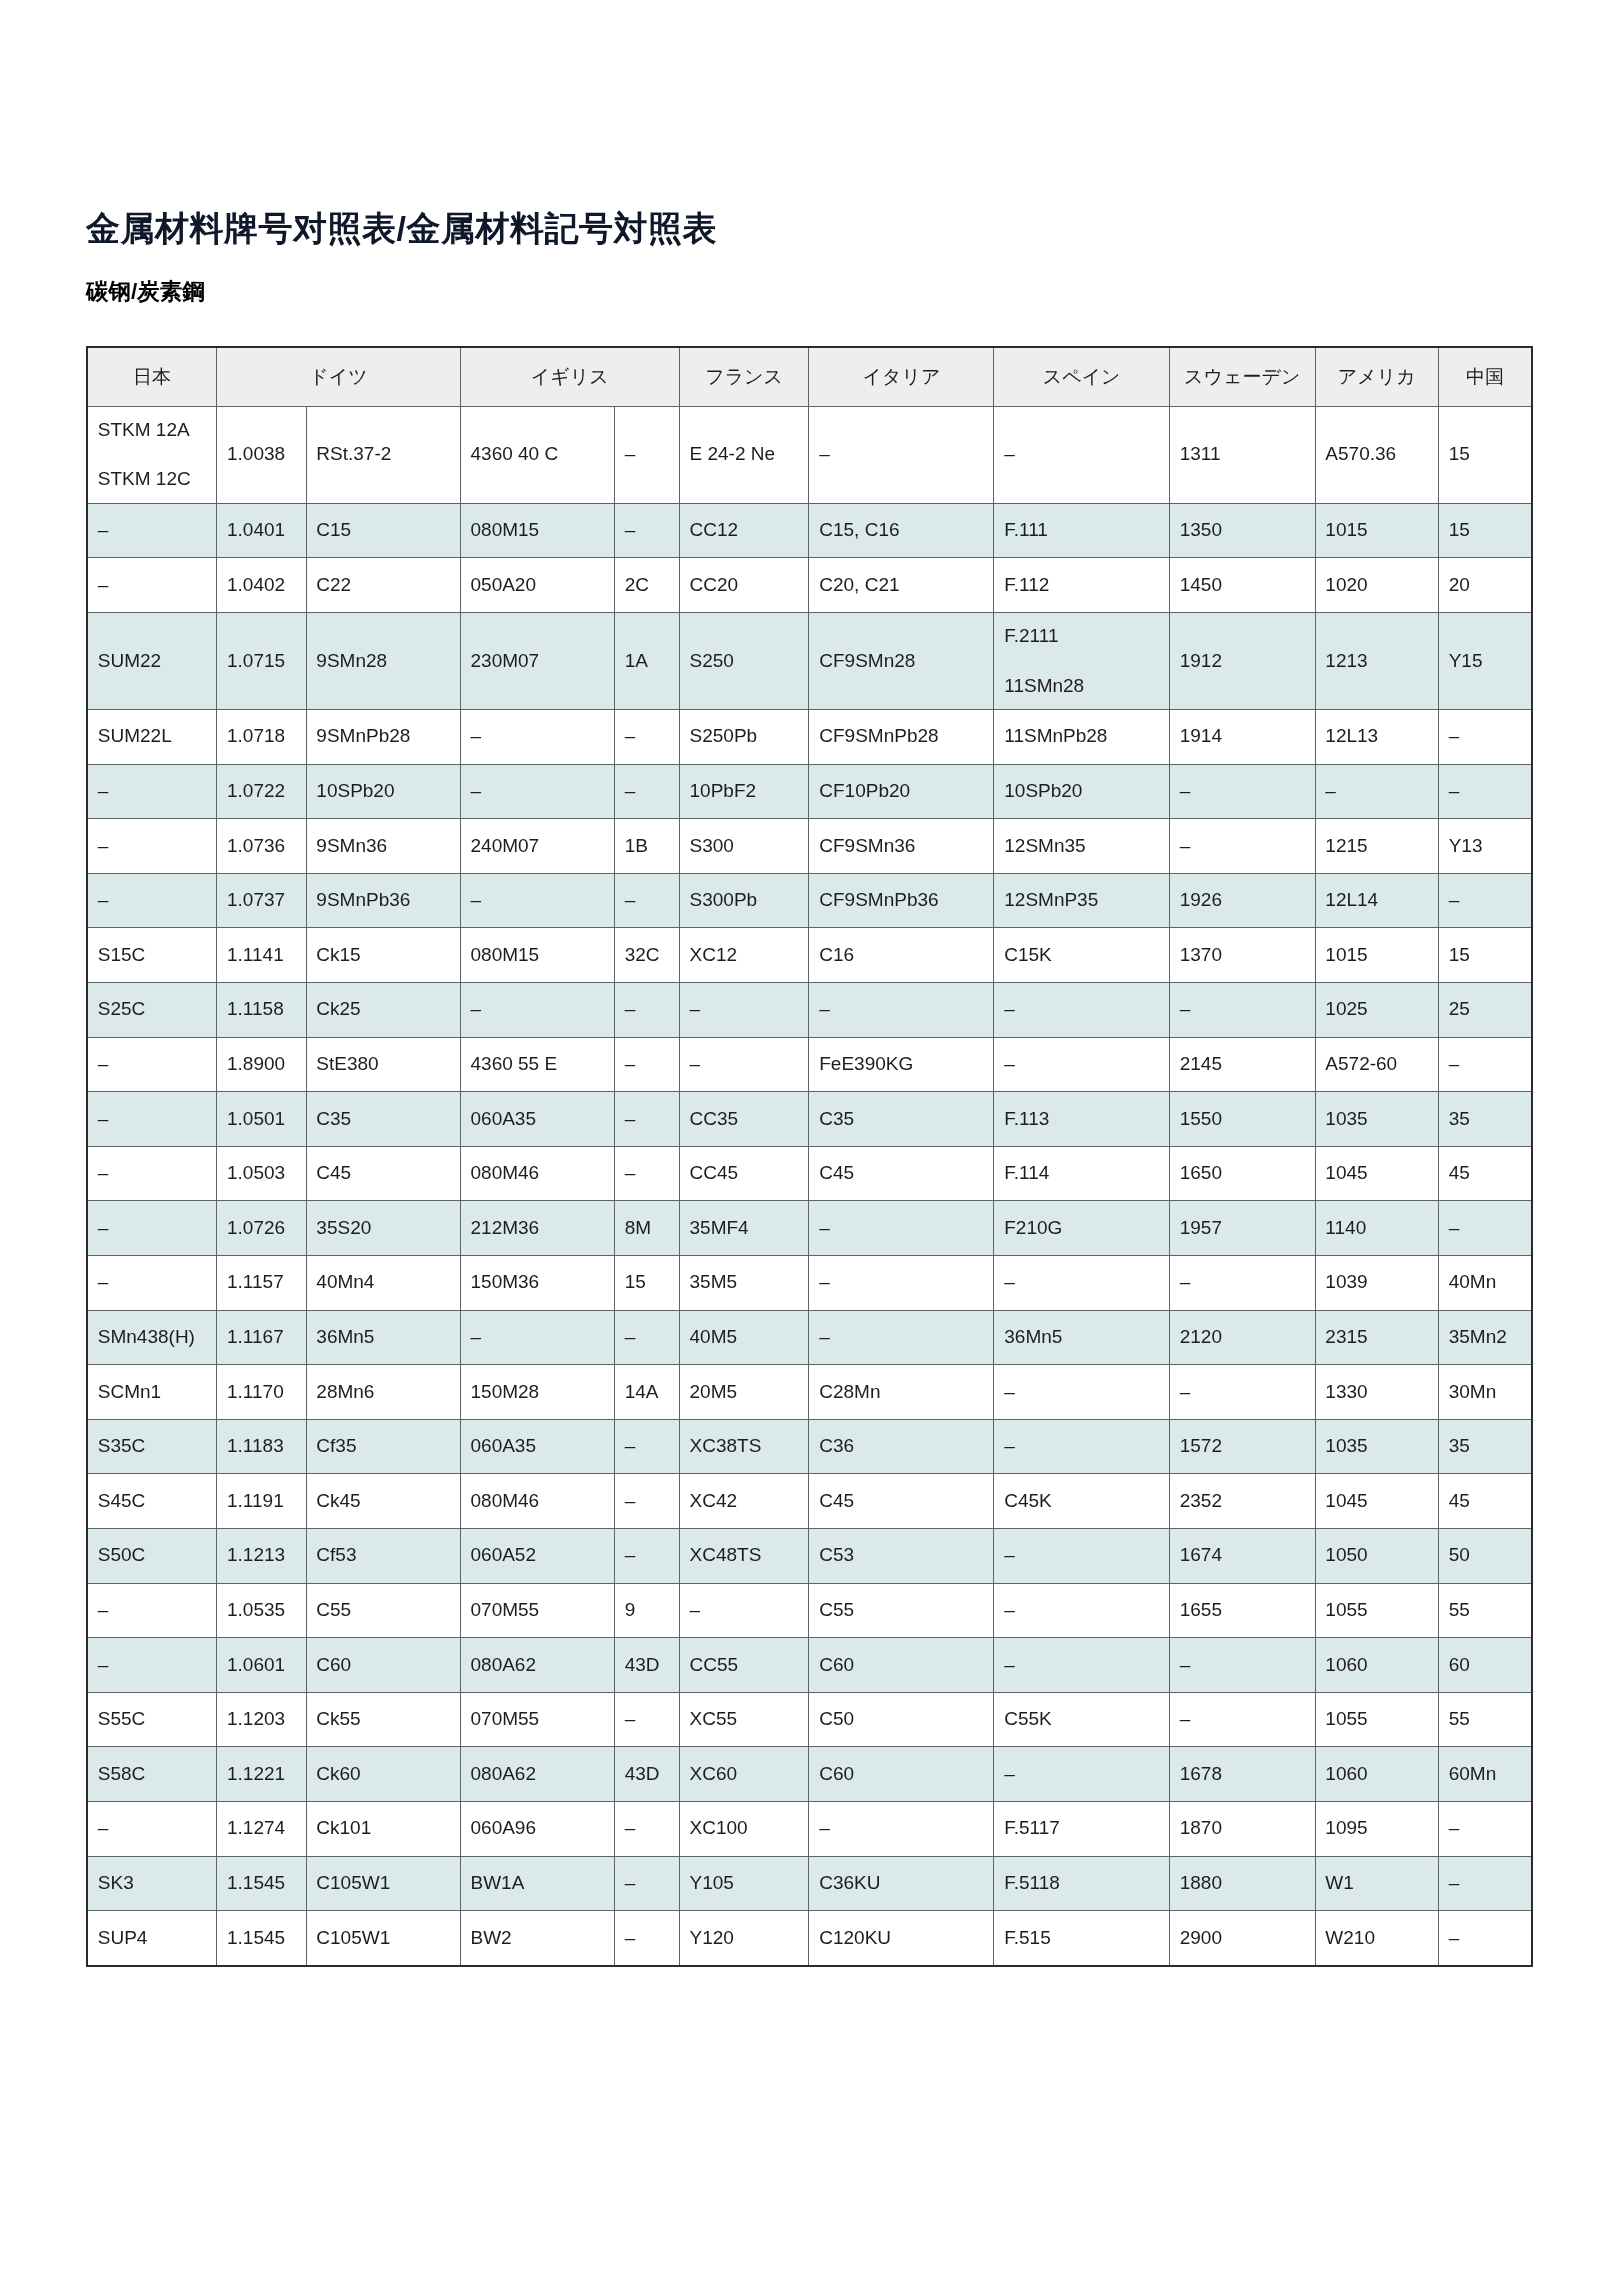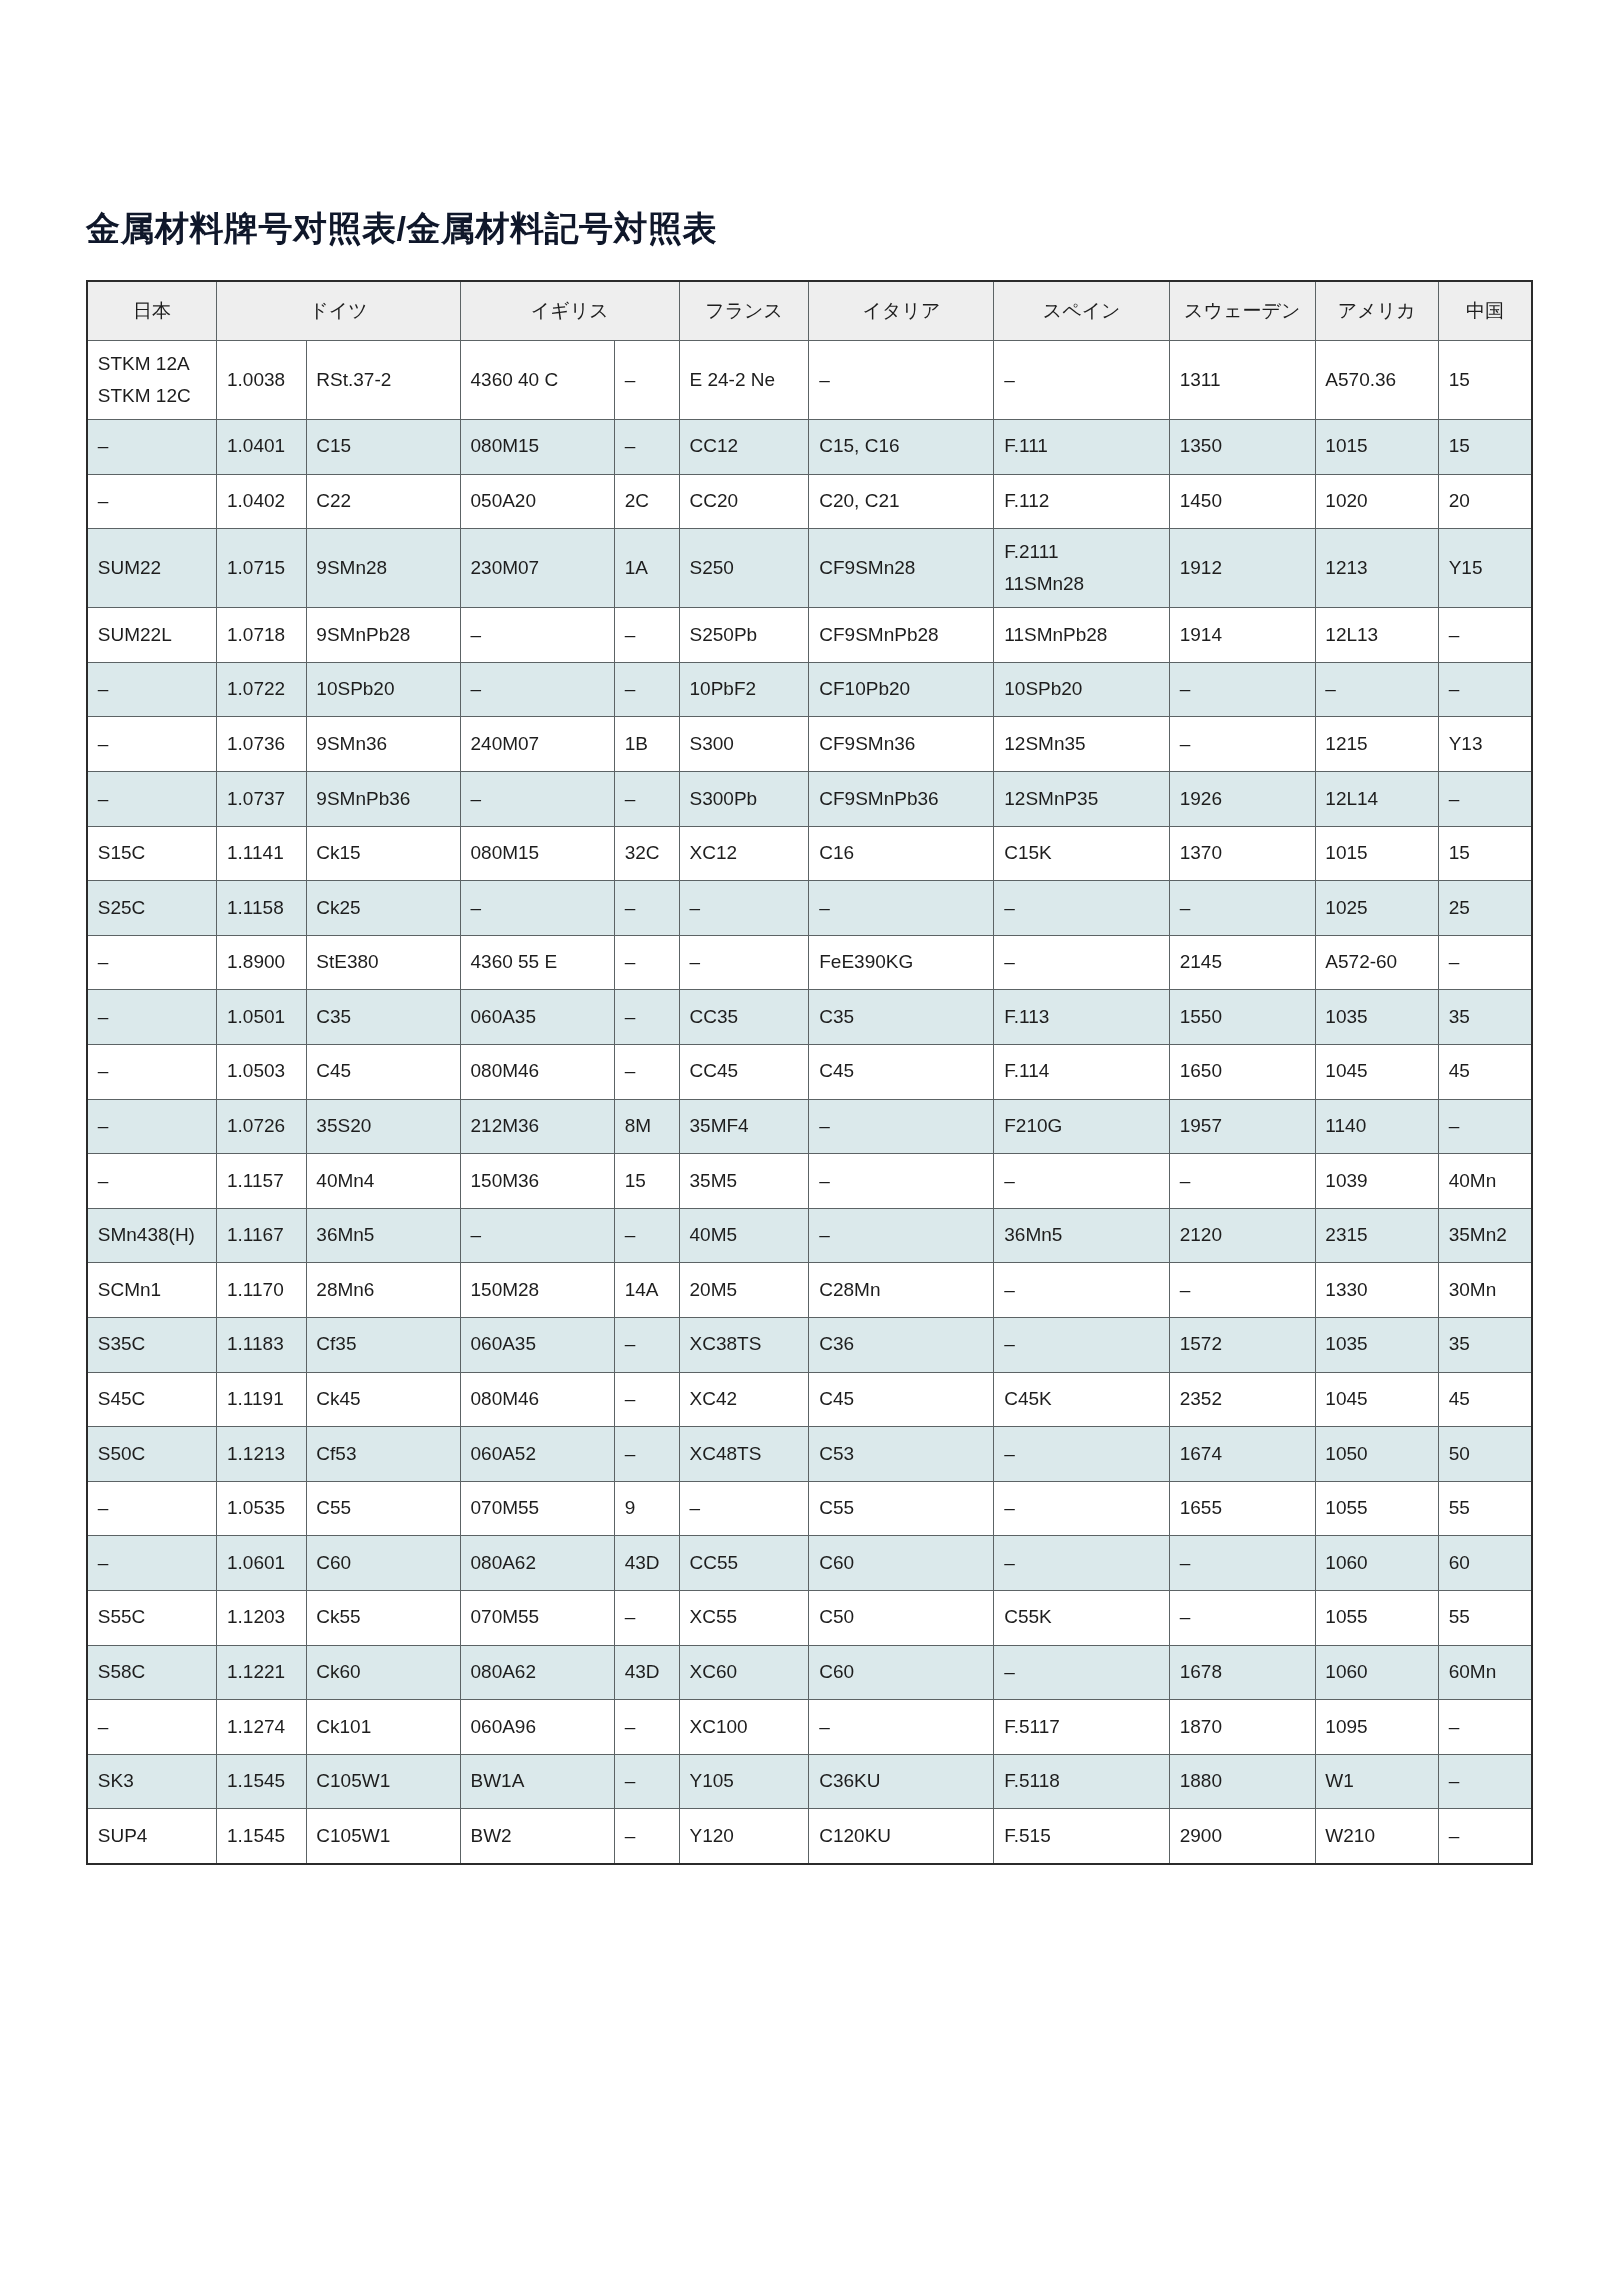--- a/index.html
+++ b/index.html
@@ -74,41 +74,42 @@
     height: 35px;
   }
   tbody tr.alt td {
     background: #dbe9eb;
   }
   tbody tr td {
     background: #ffffff;
   }
   tbody tr.alt td { background: #dbe9eb; }
   .cellline { display: block; }
-  .cellline + .cellline { margin-top: 4px; }
+  .cellline + .cellline { margin-top: 22px; }
 
   
   col.c-jis    { width: 122px; }
   col.c-wnr    { width: 84px;  }
   col.c-din    { width: 145px; }
   col.c-bs     { width: 145px; }
   col.c-en     { width: 61px;  }
   col.c-afnpr  { width: 122px; }
   col.c-uni    { width: 174px; }
   col.c-une    { width: 165px; }
   col.c-ss     { width: 137px; }
   col.c-aisi   { width: 116px; }
   col.c-gb     { width: 88px;  }
 </style>
 </head>
 <body>
 
 <div class="page">
 
   <h1 class="doc-title">金属材料牌号对照表/金属材料記号対照表</h1>
+  <h2 class="doc-subtitle">碳钢/炭素鋼</h2>
 
   <table class="matrix">
     <colgroup>
       <col class="c-jis">
         <col class="c-wnr">
         <col class="c-din">
         <col class="c-bs">
         <col class="c-en">
       <col class="c-afnpr">
         <col class="c-uni">

